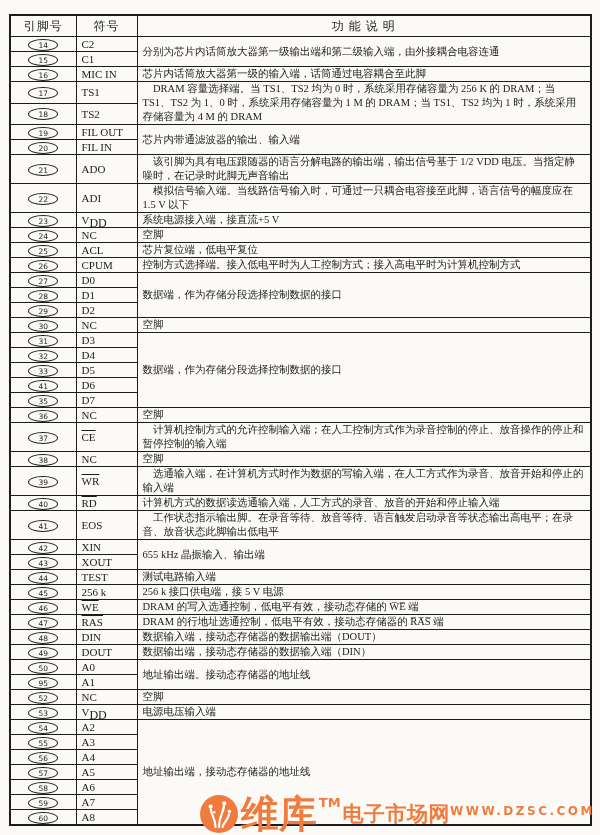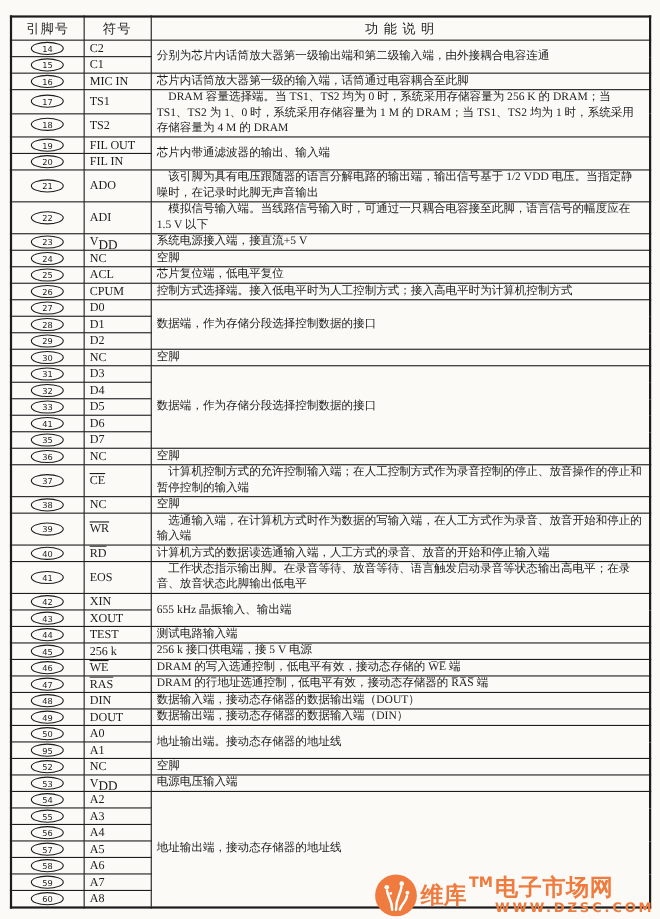--- a/index.html
+++ b/index.html
@@ -66,25 +66,25 @@
     position:absolute;
     right:5px;bottom:1px;
     color:var(--orange);
     font-family:"DejaVu Sans",sans-serif;
     user-select:none;
   }
   .wm-row{display:flex;align-items:center;gap:2px;}
   .wm-logo{flex:0 0 auto;display:block;}
   .wm-logo svg{display:block;}
   .wm-weiku{
-    font-size:21px;font-weight:bold;line-height:1;
+    font-size:38px;font-weight:bold;line-height:1;
     letter-spacing:0px;white-space:nowrap;
   }
   .wm-tm{font-size:13px;font-weight:bold;align-self:flex-start;margin-top:1px;}
-  .wm-col{display:flex;flex-direction:column;line-height:1;}
+  .wm-col{display:flex;flex-direction:row;line-height:1;}
   .wm-market{font-size:21px;font-weight:bold;white-space:nowrap;letter-spacing:0.5px;}
   .wm-url{font-size:12px;font-weight:bold;letter-spacing:2.5px;margin-top:1px;white-space:nowrap;}
   .wm-tagline{
     font-size:13px;font-weight:bold;
     letter-spacing:5.5px;margin-top:2px;
     white-space:nowrap;text-align:center;
   }
 </style>
 </head>
 <body>

